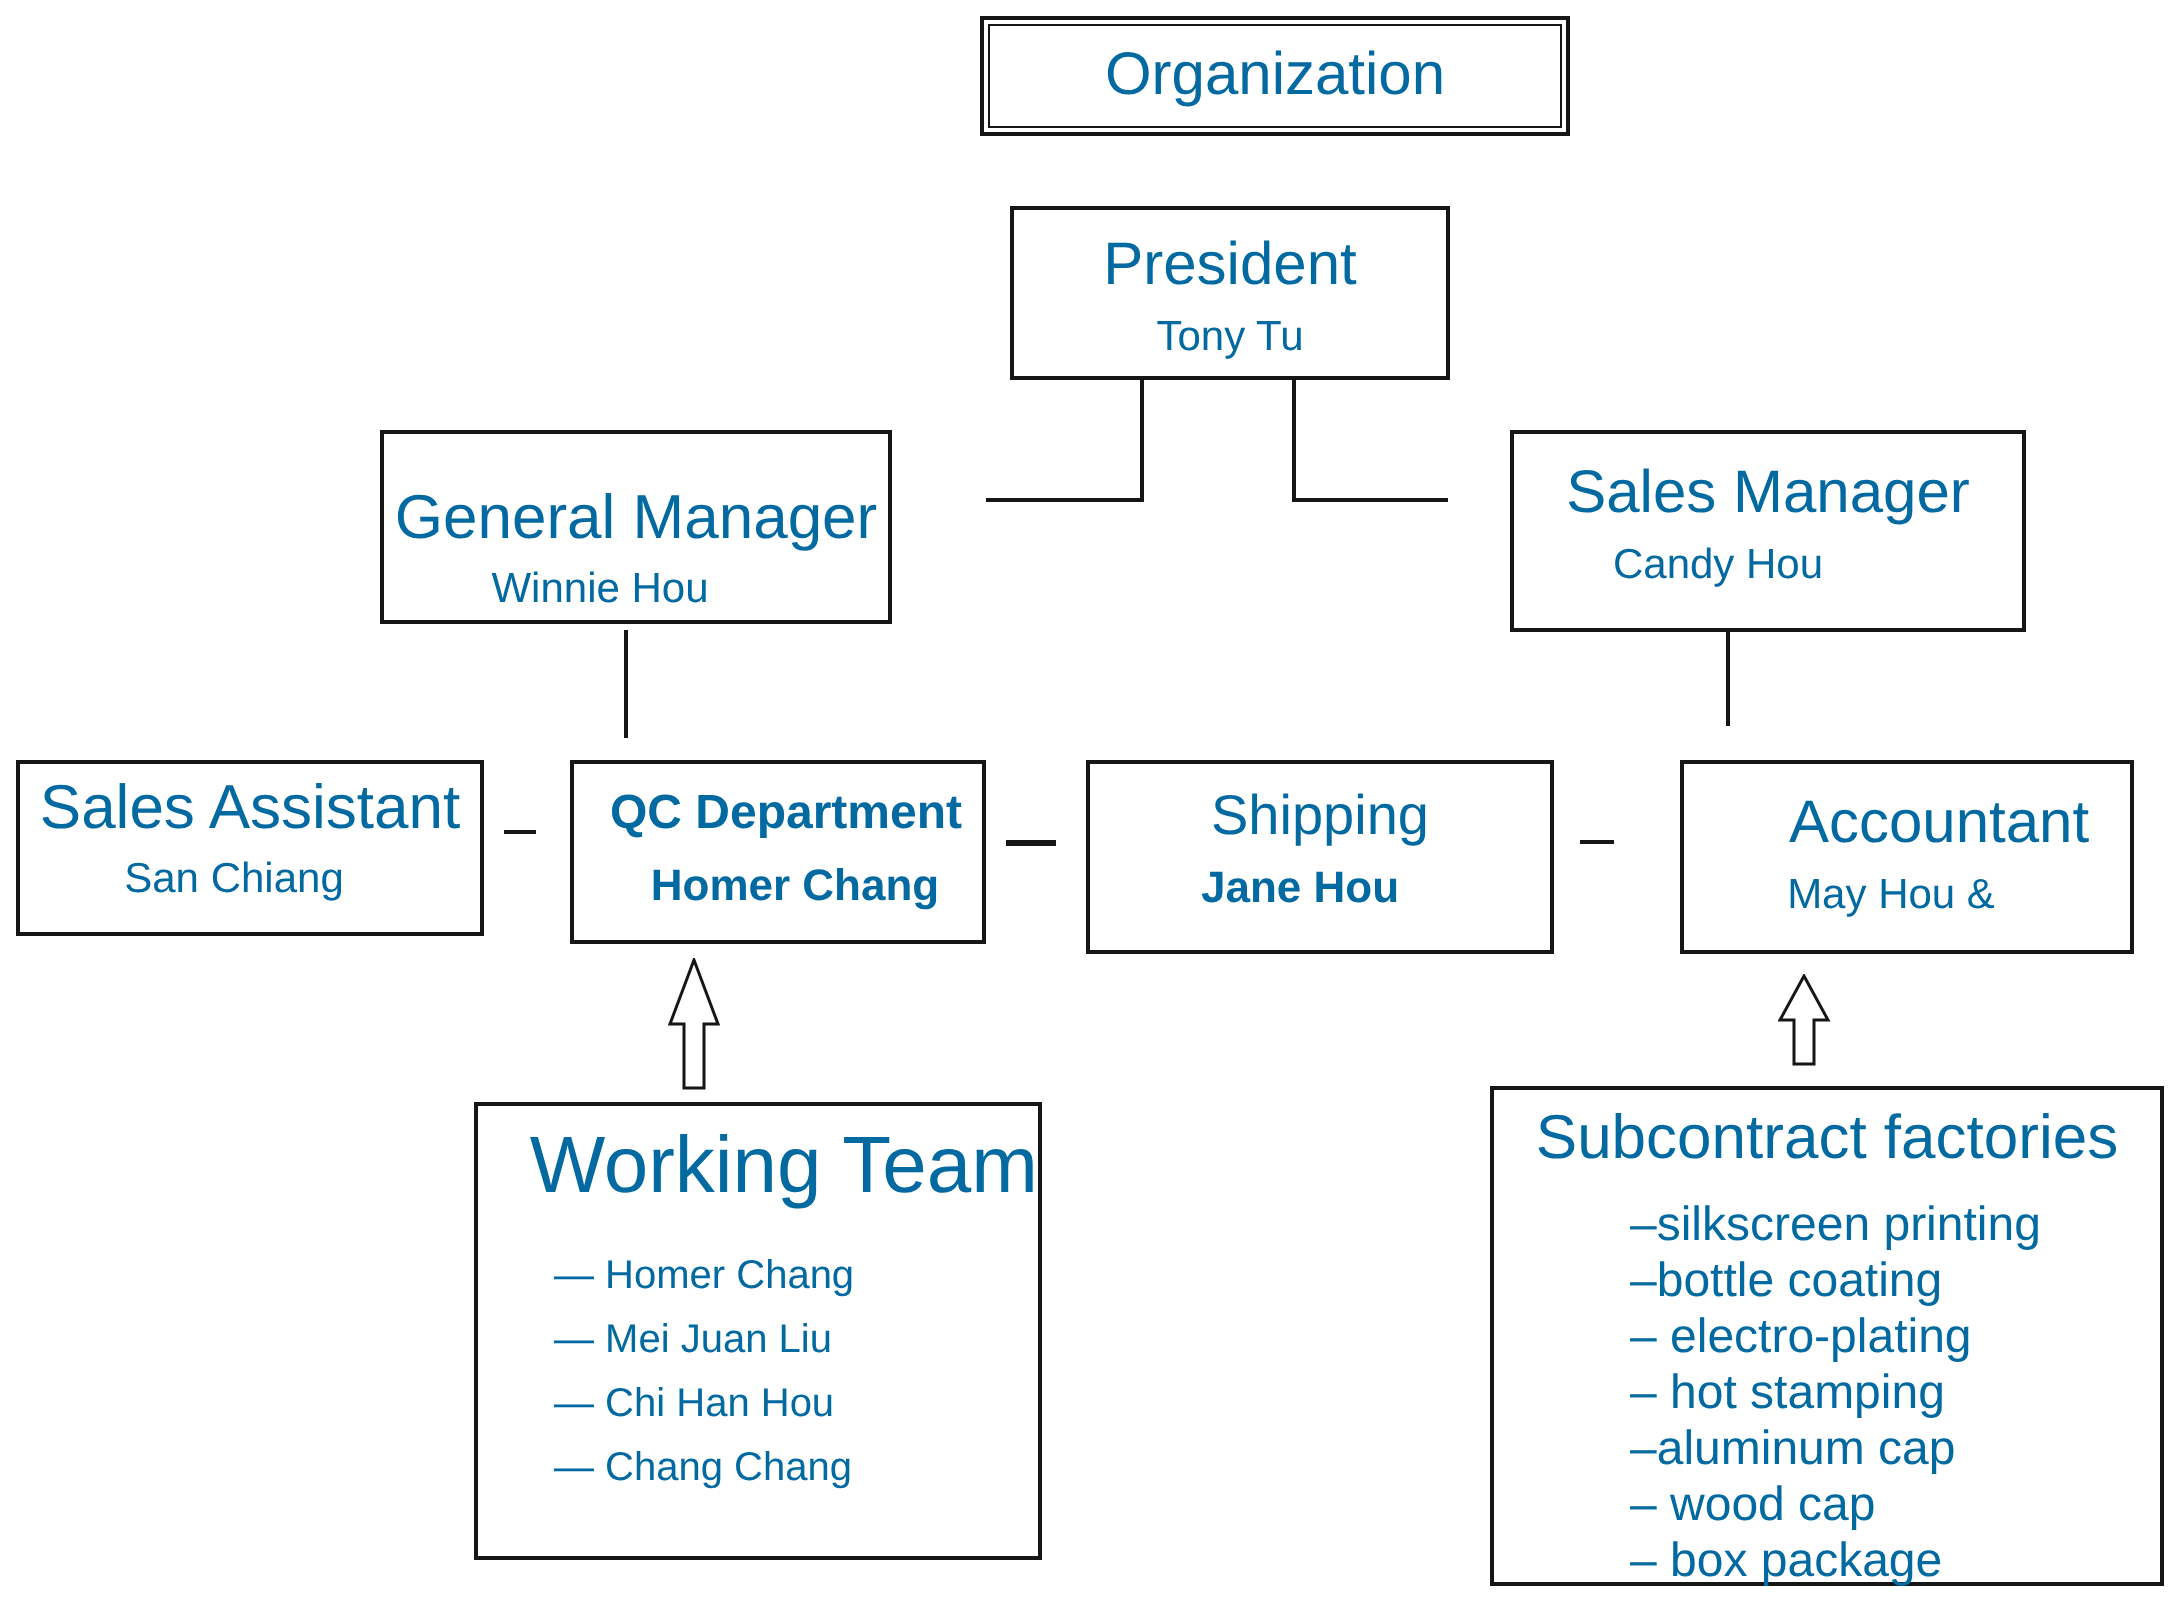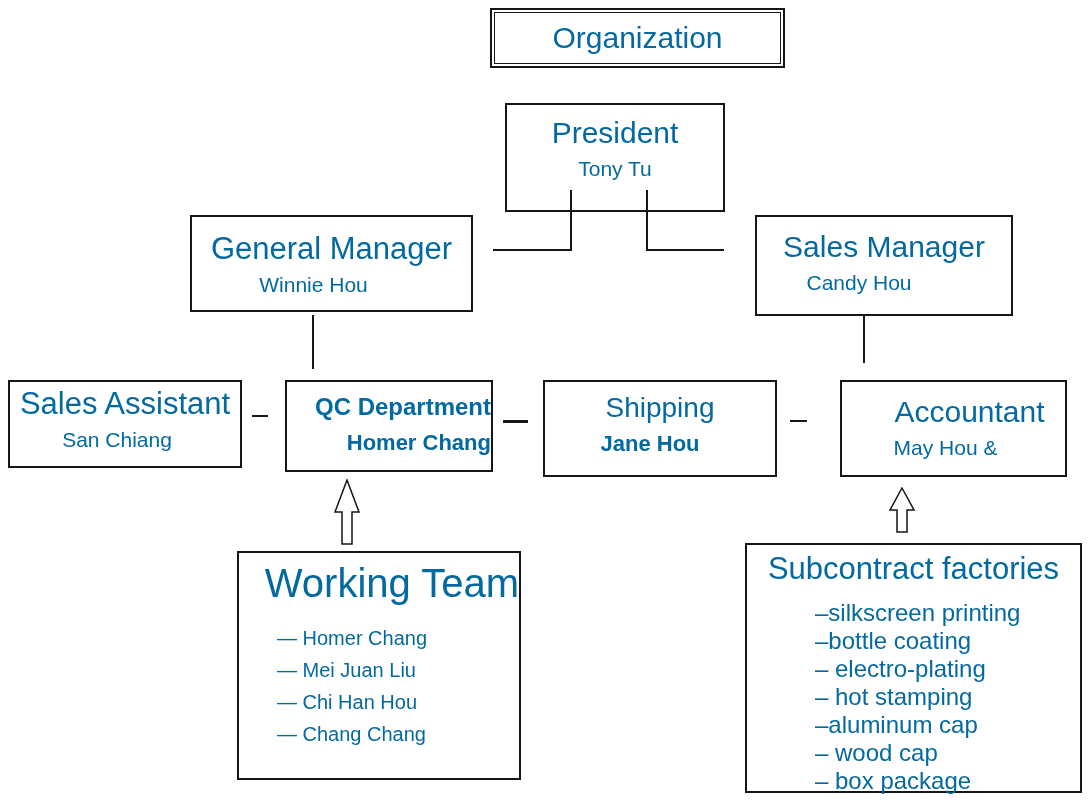--- a/index.html
+++ b/index.html
@@ -43,41 +43,41 @@
 <body>
 
 <div class="canvas">
 
   <div class="org-box">
     <div class="org-inner">
       <span class="org-text">Organization</span>
     </div>
   </div>
 
-  <div class="box node" style="left:505px;top:103px;width:220px;height:109px;padding-top:10px;">
+  <div class="box node" style="left:505px;top:103px;width:220px;height:87px;padding-top:10px;">
     <span class="t">President</span>
     <span class="n">Tony Tu</span>
   </div>
 
-  <div class="box node" style="left:190px;top:215px;width:283px;height:97px;padding-top:14px;">
+  <div class="box node" style="left:190px;top:215px;width:256px;height:97px;padding-top:24px;">
     <span class="t" style="font-size:31px;">General Manager</span>
     <span class="n" style="position:relative;left:-18px;">Winnie Hou</span>
   </div>
 
   <div class="box node" style="left:755px;top:215px;width:258px;height:101px;padding-top:12px;">
     <span class="t">Sales Manager</span>
     <span class="n" style="position:relative;left:-25px;">Candy Hou</span>
   </div>
 
   <div class="box node" style="left:8px;top:380px;width:234px;height:88px;padding-top:4px;">
     <span class="t" style="font-size:31px;">Sales Assistant</span>
     <span class="n" style="position:relative;left:-8px;">San Chiang</span>
   </div>
 
-  <div class="box node" style="left:285px;top:380px;width:208px;height:92px;padding-top:10px;text-align:right;padding-left:8px;">
+  <div class="box node" style="left:285px;top:380px;width:208px;height:92px;padding-top:10px;text-align:center;padding-left:8px;">
     <span class="t semibold" style="font-size:24px;line-height:30px;">QC Department</span>
     <span class="n semibold" style="font-size:22px;margin-top:8px;margin-left:9px;">Homer Chang</span>
   </div>
 
   <div class="box node" style="left:543px;top:380px;width:234px;height:97px;padding-top:8px;">
     <span class="t" style="font-size:28px;">Shipping</span>
     <span class="n semibold" style="font-size:22px;position:relative;left:-10px;">Jane Hou</span>
   </div>
 
   <div class="box node" style="left:840px;top:380px;width:227px;height:97px;padding-top:12px;padding-left:32px;">

